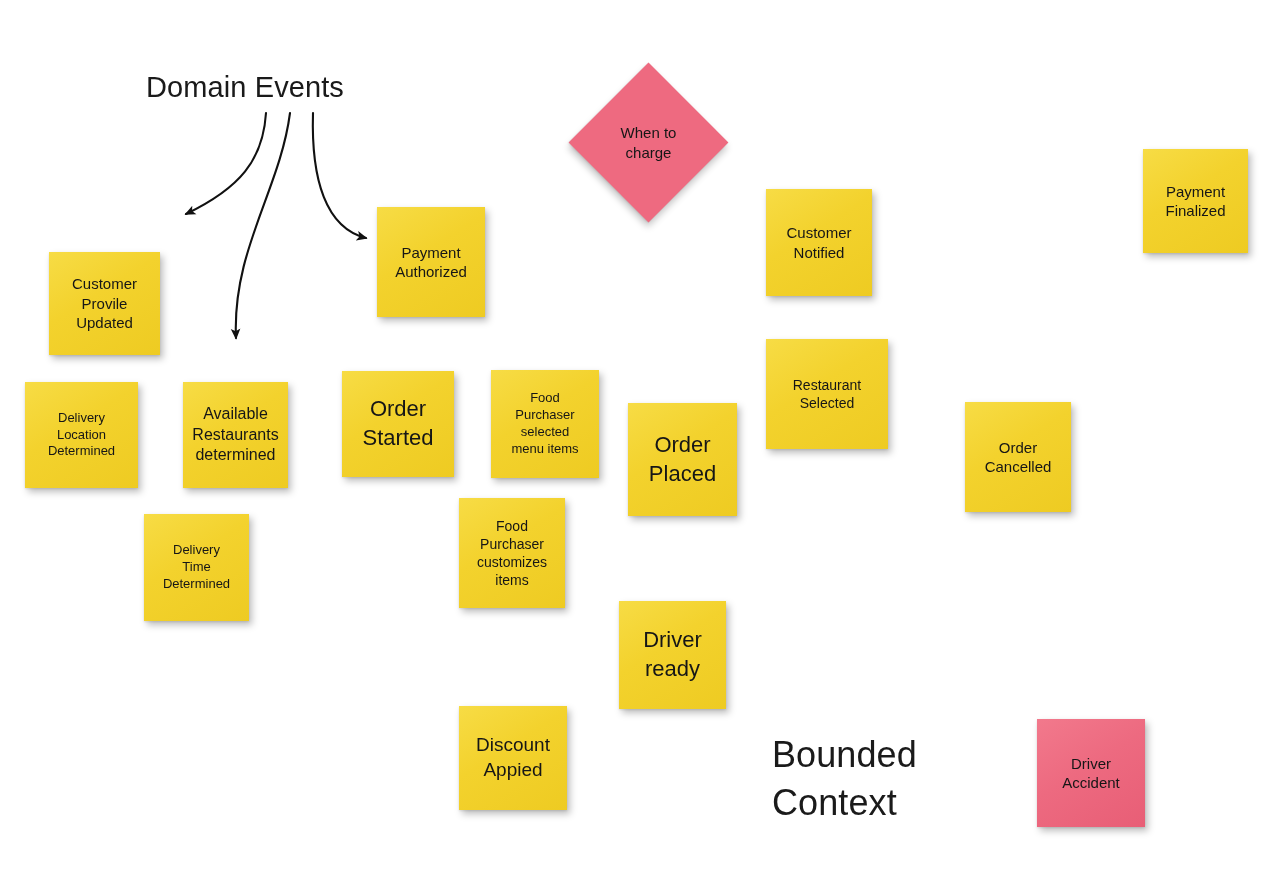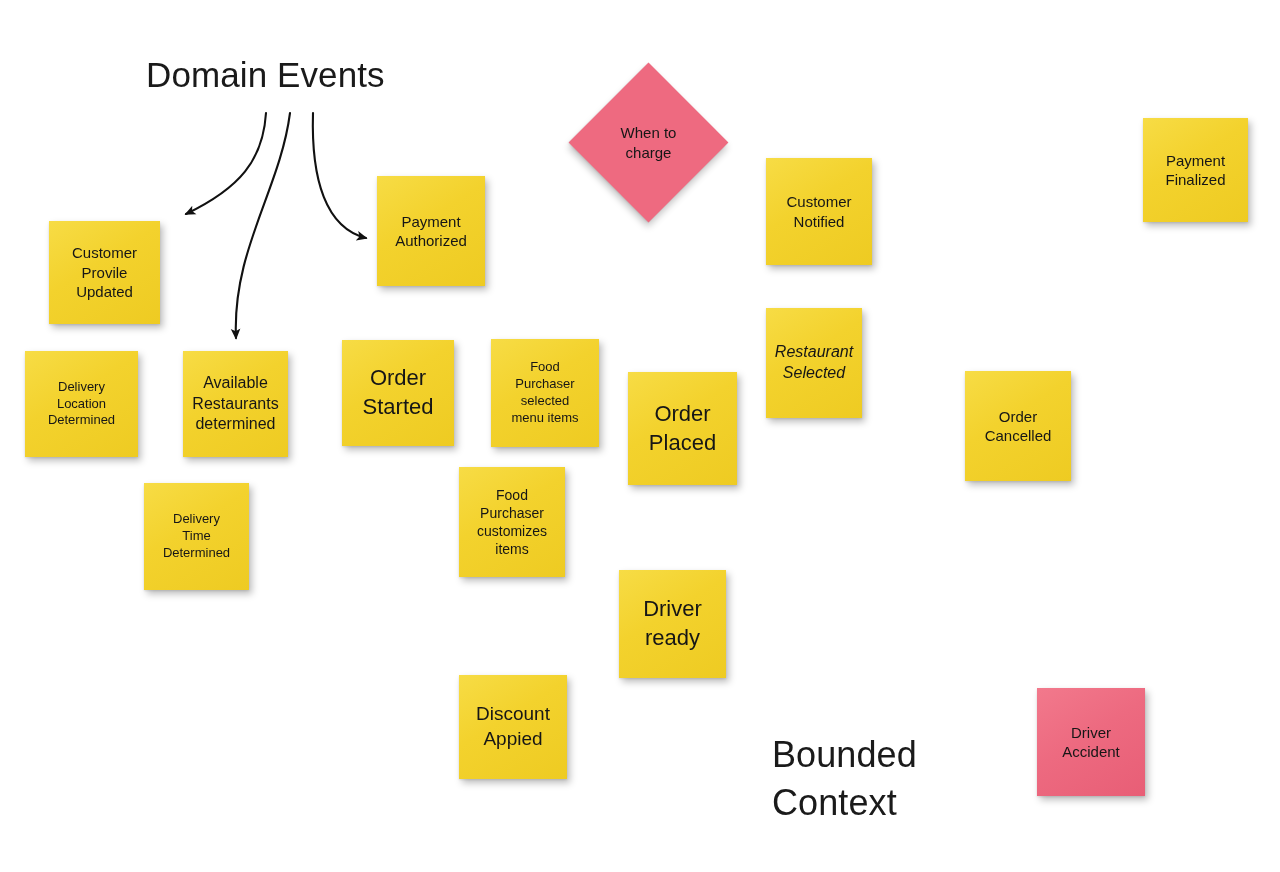--- a/index.html
+++ b/index.html
@@ -25,22 +25,22 @@
   .heading {
     position: absolute;
     color: #1a1a1a;
     font-weight: 400;
     line-height: 1.32;
     white-space: pre-line;
     letter-spacing: 0.1px;
   }
   #heading-domain-events {
     left: 146px;
-    top: 52px;
-    font-size: 35px;
+    top: 68px;
+    font-size: 29px;
   }
   #heading-bounded-context {
     left: 772px;
     top: 731px;
     font-size: 36px;
     width: 220px;
   }
 
   
   #arrows {
@@ -63,20 +63,21 @@
     text-align: center;
     color: #161616;
     line-height: 1.30;
     white-space: pre-line;
     padding: 19px 6px;
     background: #f2d02a;
     background-image: linear-gradient(148deg, #f7dc45 0%, #f3d22d 42%, #eecb22 100%);
     box-shadow:
       3px 4px 7px rgba(0, 0, 0, 0.26),
       0 1px 2px rgba(0, 0, 0, 0.10);
+    margin-top: 31px;
   }
   .note.pink {
     background: #ee6a80;
     background-image: linear-gradient(148deg, #f2798c 0%, #ed6a80 45%, #e85e76 100%);
   }
 
   
   .diamond {
     position: absolute;
     box-sizing: border-box;
@@ -145,21 +146,21 @@
 Determined</div>
       <div class="note" style="left: 183px; top: 351px; width: 105px; height: 106px; font-size: 16px;">Available
 Restaurants
 determined</div>
       <div class="note" style="left: 342px; top: 340px; width: 112px; height: 106px; font-size: 22px;">Order
 Started</div>
       <div class="note" style="left: 491px; top: 339px; width: 108px; height: 108px; font-size: 13px;">Food
 Purchaser
 selected
 menu items</div>
-      <div class="note" style="left: 766px; top: 308px; width: 96px; height: 110px; font-size: 16px; font-style: italic;">Restaurant
+      <div class="note" style="left: 766px; top: 308px; width: 122px; height: 110px; font-size: 14px;">Restaurant
 Selected</div>
       <div class="note" style="left: 628px; top: 372px; width: 109px; height: 113px; font-size: 22px;">Order
 Placed</div>
       <div class="note" style="left: 965px; top: 371px; width: 106px; height: 110px; font-size: 15px;">Order
 Cancelled</div>
       <div class="note" style="left: 144px; top: 483px; width: 105px; height: 107px; font-size: 13px;">Delivery
 Time
 Determined</div>
       <div class="note" style="left: 459px; top: 467px; width: 106px; height: 110px; font-size: 14px;">Food
 Purchaser

